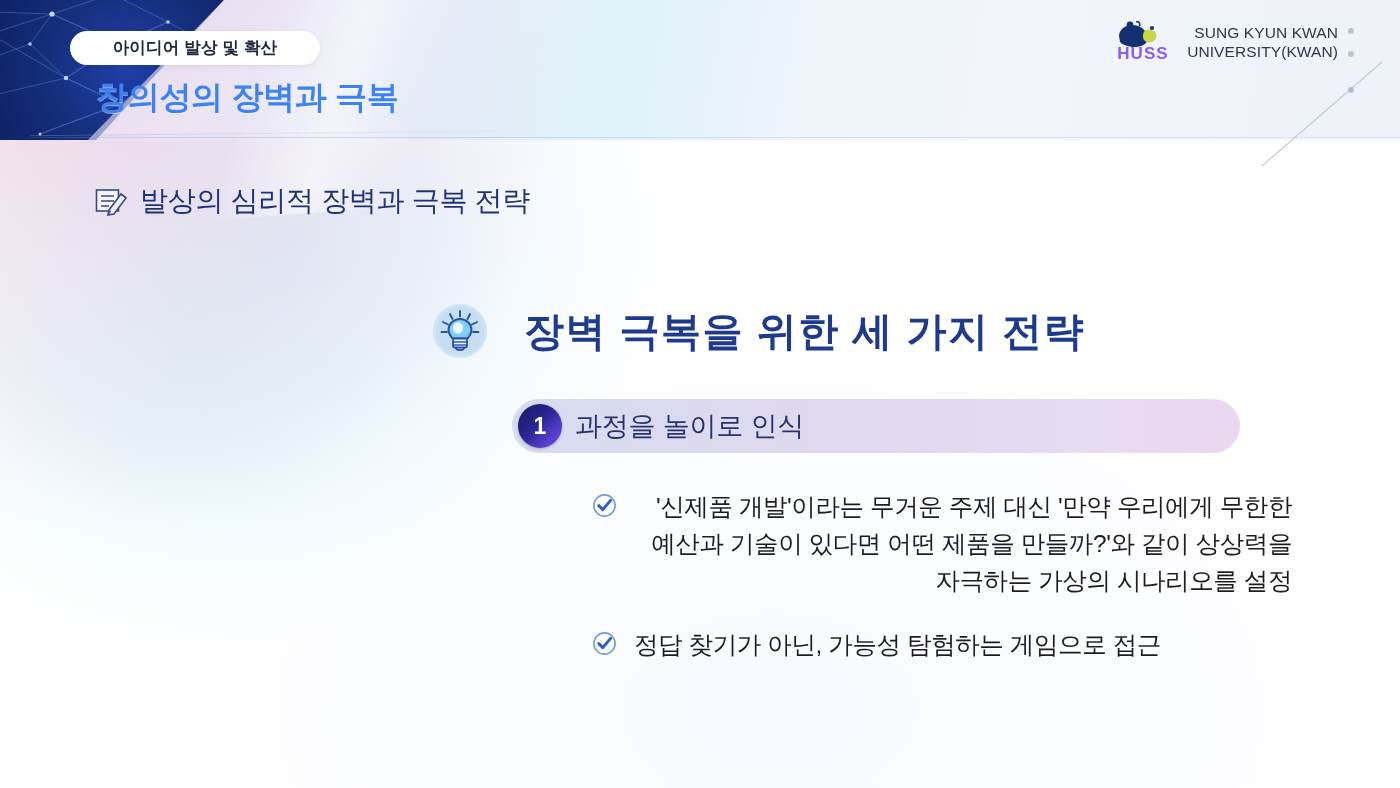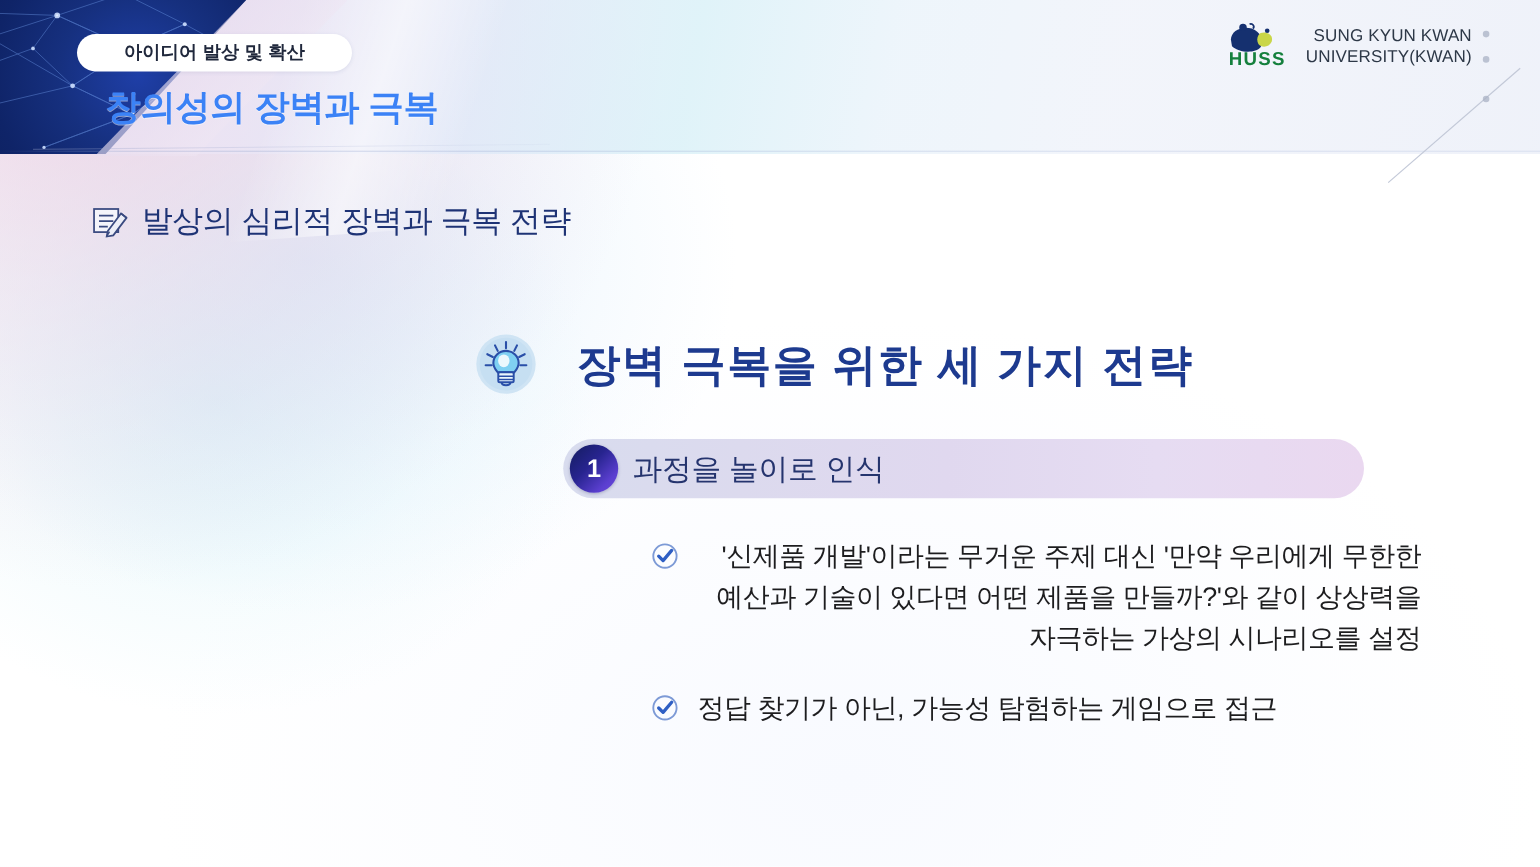--- a/index.html
+++ b/index.html
@@ -119,33 +119,33 @@
   
   .logo{
     position:absolute; right:62px; top:20px;
     display:flex; align-items:center; gap:11px;
   }
   .logo-mark{ position:relative; width:60px; height:44px; }
   .logo-mark svg{ position:absolute; left:0; top:0; }
   .logo-huss{
     position:absolute; left:1px; bottom:0;
     font-size:17px; font-weight:800; letter-spacing:1.1px;
-    color:#15803d;
+    color:#8b5cf6;
     font-family:"Liberation Sans","DejaVu Sans",sans-serif;
   }
   .logo-univ{
     font-size:15.5px; line-height:1.24; font-weight:400;
     color:#2d3847; letter-spacing:.1px;
     white-space:nowrap;
   }
   .logo-univ span{ display:block; }
 
   
   .section-head{
-    position:absolute; left:84px; top:182px;
+    position:absolute; left:95px; top:182px;
     display:flex; align-items:center; gap:12px;
   }
   .memo-icon{ width:33px; height:31px; flex:0 0 auto; }
   .section-head .txt{
     font-size:28px; font-weight:500; color:#1e3375; letter-spacing:-0.3px;
     white-space:nowrap;
   }
 
   
   .main-head{

